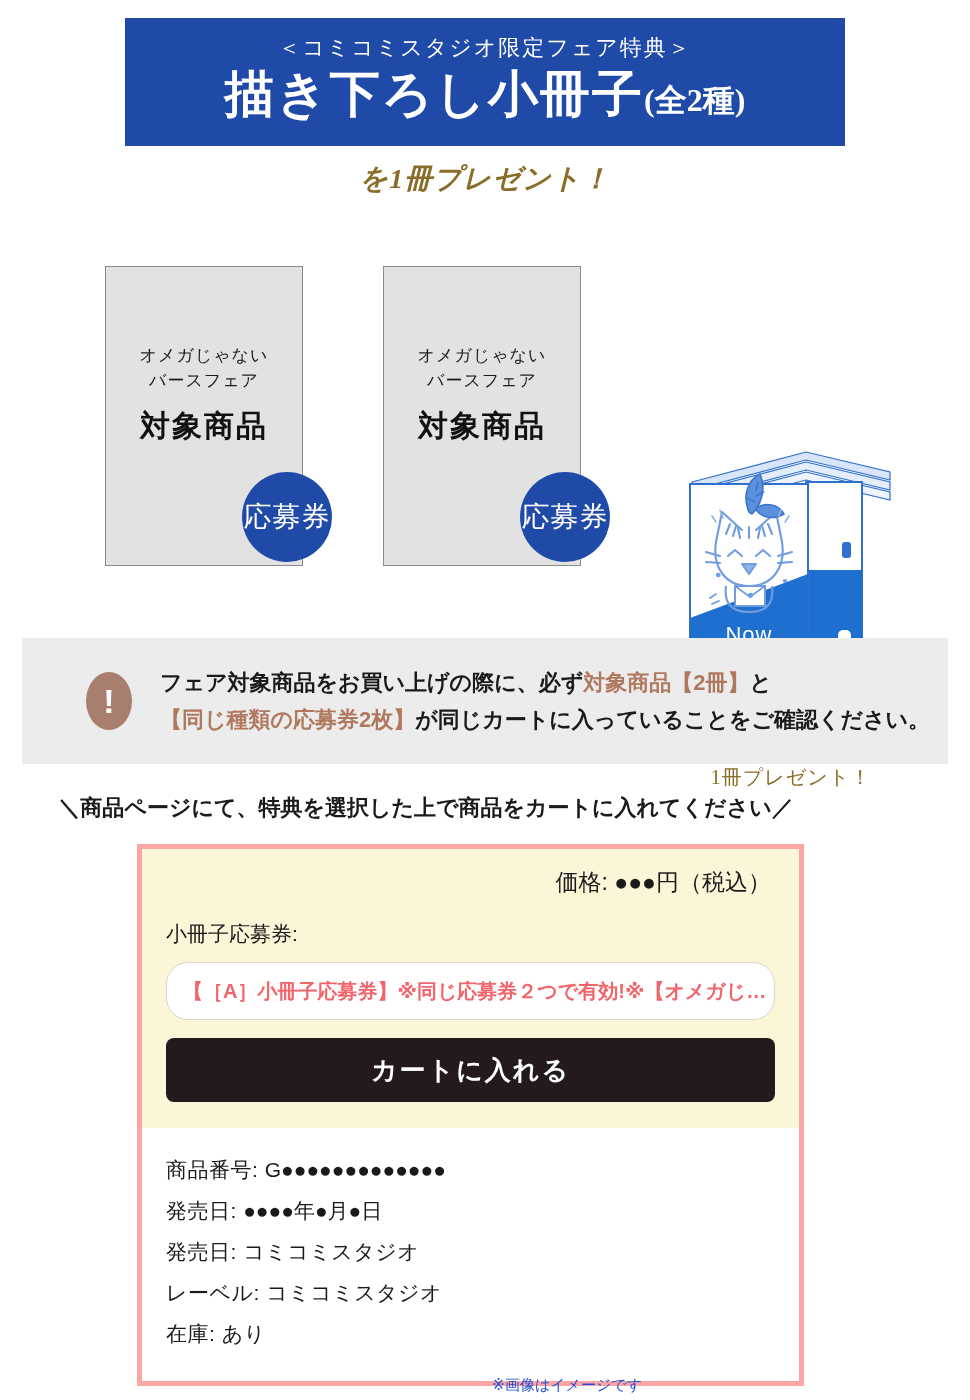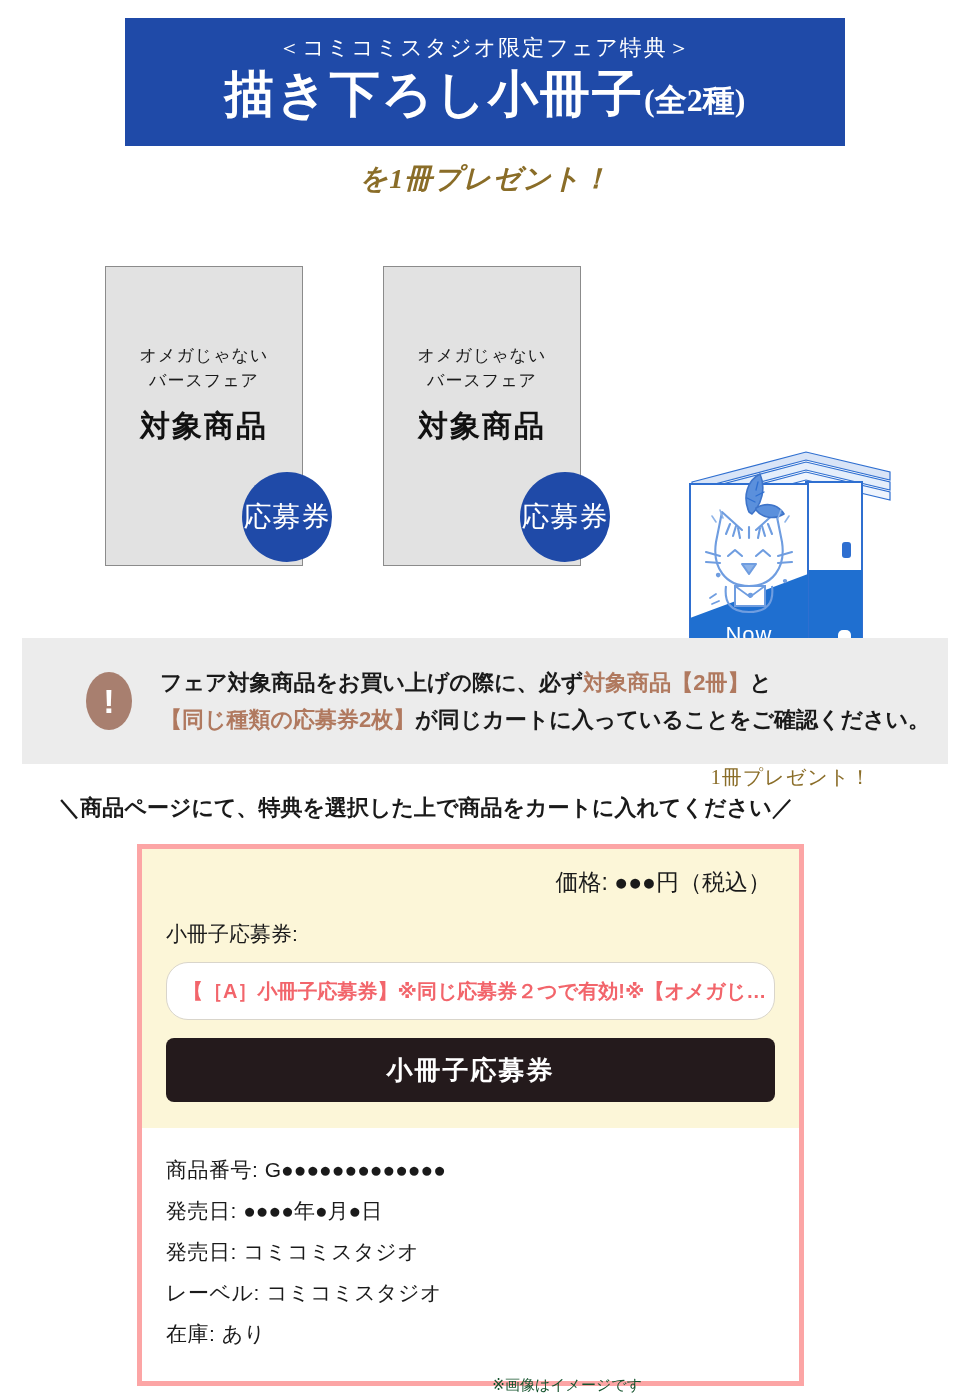--- a/index.html
+++ b/index.html
@@ -270,21 +270,21 @@
   }
   .detail-row .dots { letter-spacing: 0px; }
 
   .footer-note {
     position: absolute;
     left: 0; top: 1358px; width: 774px;
     text-align: right;
     padding-right: 132px;
     font-family: "Liberation Sans", "DejaVu Sans", sans-serif;
     font-size: 15px;
-    color: #14532d;
+    color: #1d4ed8;
   }
 </style>
 </head>
 <body>
 
 <div class="page">
 
 
   <div class="hero-banner">
     <div class="hero-banner-sub">＜コミコミスタジオ限定フェア特典＞</div>
@@ -405,21 +405,21 @@
     <div class="card-top">
       <div class="price-row">価格: ●●●円（税込）</div>
       <div class="benefit-label">小冊子応募券:</div>
 
       <div class="select-box">
         <span>【［A］小冊子応募券】※同じ応募券２つで有効!※【オメガじ…</span>
         <span class="select-caret">⌄</span>
       </div>
 
       <div class="cart-button">
-        <span>小冊子応募券</span>
+        <span>カートに入れる</span>
       </div>
     </div>
 
     <div class="card-bottom">
       <div class="detail-row">
         <span>商品番号:</span>
         <span class="dots">G●●●●●●●●●●●●●</span>
       </div>
       <div class="detail-row">
         <span>発売日:</span>

